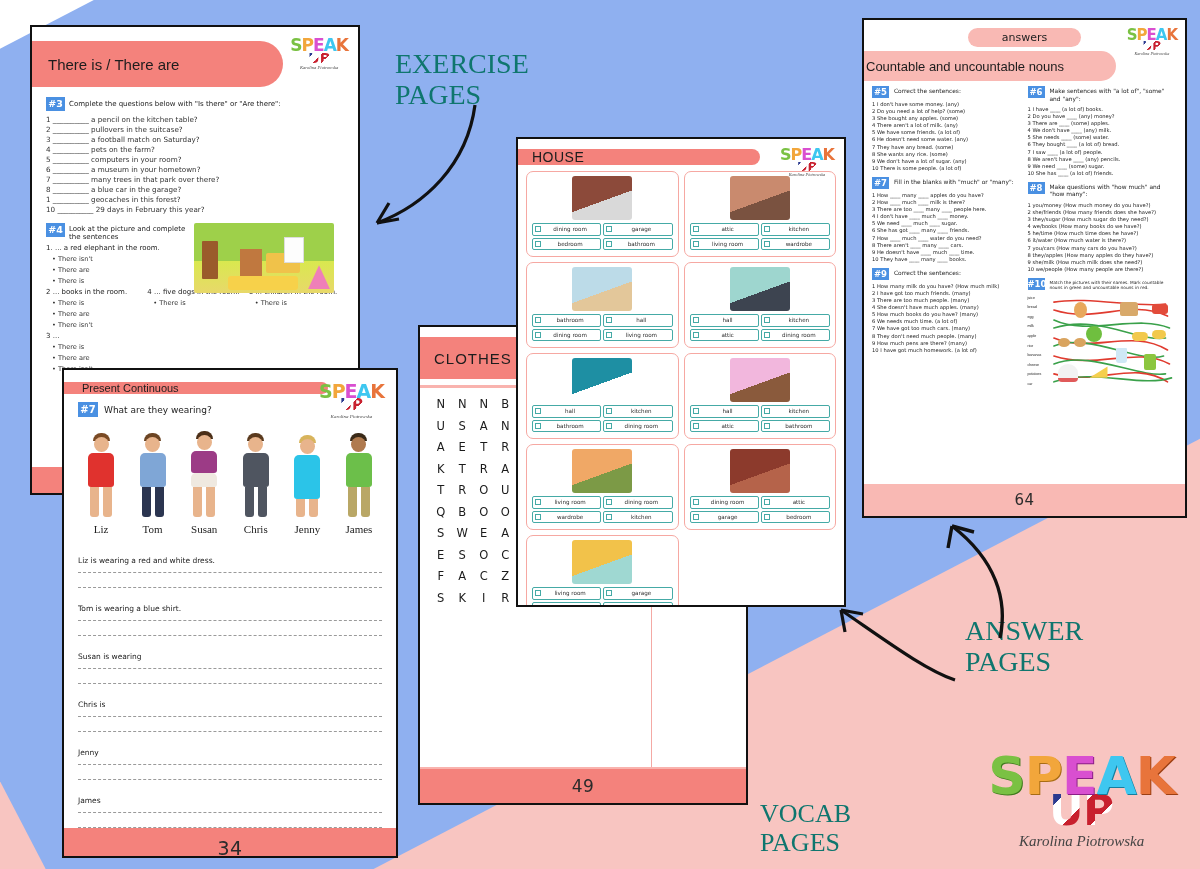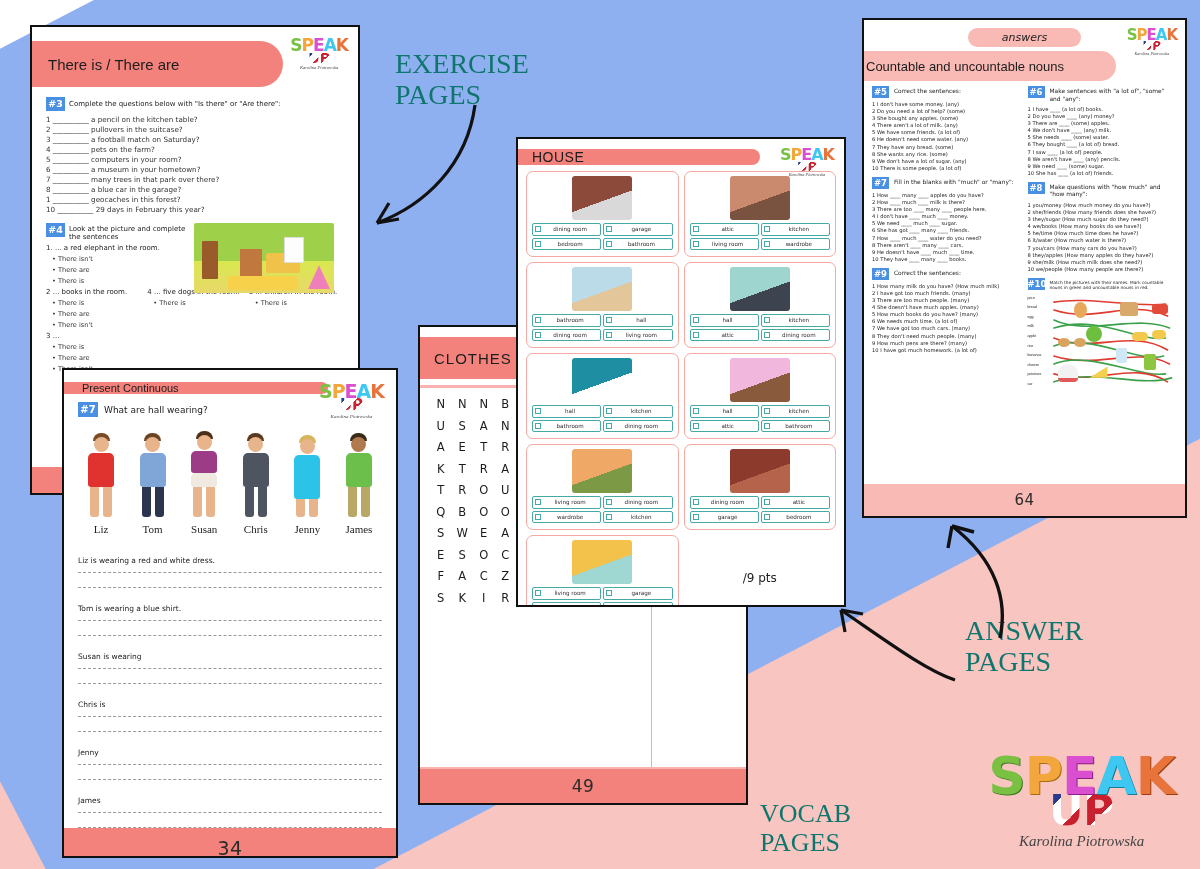--- a/index.html
+++ b/index.html
@@ -91,21 +91,21 @@
         font-family:"DejaVu Sans",sans-serif;}
   .hopt::before{content:"";position:absolute;left:2px;top:2.2px;width:4px;height:4px;
                 border:.8px solid #45aaa6;}
   #s4 .pts{grid-column:2;display:flex;align-items:center;justify-content:center;
            font-size:12px;color:#222;font-family:"DejaVu Sans",sans-serif;}
 
   
   #s5{left:862px;top:18px;width:325px;height:500px;}
   #s5 .toprow{display:flex;align-items:center;justify-content:center;padding-top:8px;}
   #s5 .ansbadge{background:#f9b9b4;border-radius:16px;padding:3px 34px;font-size:11px;color:#222;
-                font-family:"DejaVu Sans",sans-serif;font-style:italic;}
+                font-family:"DejaVu Sans",sans-serif;}
   #s5 .titlebar{height:30px;width:78%;margin:4px 0 0 -16px;font-size:13px;padding-left:18px;
                 background:#f9b9b4;border-radius:0 20px 20px 0;}
   #s5 .cols{flex:1;display:grid;grid-template-columns:1fr 1fr;gap:6px;padding:5px 8px 0 8px;}
   #s5 .blk{margin-bottom:5px;}
   #s5 .bhead{display:flex;gap:5px;align-items:flex-start;margin-bottom:3px;}
   #s5 .btxt{font-size:5.9px;line-height:7.5px;color:#222;padding-top:2px;}
   #s5 .item{font-size:5.2px;line-height:7.1px;color:#222;}
   #s5 .pagefoot{height:32px;font-size:15px;line-height:32px;background:#f9b9b4;}
   .qnum.sm{width:17px;height:12px;font-size:8.5px;line-height:12px;flex:0 0 auto;}
 
@@ -202,21 +202,21 @@
   <div class="logo" style="right:12px;top:12px;">
     <div class="word" style="font-size:19px;">
       <span style="color:#7ac143">S</span><span style="color:#f2a63b">P</span><span style="color:#d94fd0">E</span><span style="color:#3ec7f0">A</span><span style="color:#e8743b">K</span>
     </div>
     <div class="up" style="font-size:15px;margin-top:-3px;">UP</div>
     <div class="sig" style="font-size:5px;margin-top:1px;">Karolina Piotrowska</div>
   </div>
   <div class="body">
     <div style="display:flex;gap:6px;align-items:center;">
       <span class="qnum" style="width:20px;height:15px;font-size:10px;line-height:15px;">#7</span>
-      <span class="hw" style="font-size:9px;">What are hall wearing?</span>
+      <span class="hw" style="font-size:9px;">What are they wearing?</span>
     </div>
 
     <div class="kids">
       <div class="kid">
         <div class="kidfig">
             <div class="hair" style="background:#7a4a24"></div>
             <div class="head"></div>
           <div class="torso" style="background:#e0322e"></div>
             <div class="legs">
               <i style="background:#e8b48c"></i>
@@ -530,21 +530,20 @@
       </div>
       <div class="hcard">
         <div class="hpic" style="background: linear-gradient(160deg, rgb(242, 194, 74) 0%, rgb(242, 194, 74) 55%, rgb(159, 216, 210) 55%, rgb(159, 216, 210) 100%);"></div>
         <div class="hopts">
           <div class="hopt">living room</div>
           <div class="hopt">garage</div>
           <div class="hopt">hall</div>
           <div class="hopt">bedroom</div>
         </div>
       </div>
-      <div class="pts">/9 pts</div>
     </div>
 
 </div>
 
 <div class="sheet" id="s5">
   <div class="toprow">
     <span class="ansbadge">answers</span>
   </div>
   <div class="logo" style="right:8px;top:8px;">
     <div class="word" style="font-size:15px;">

